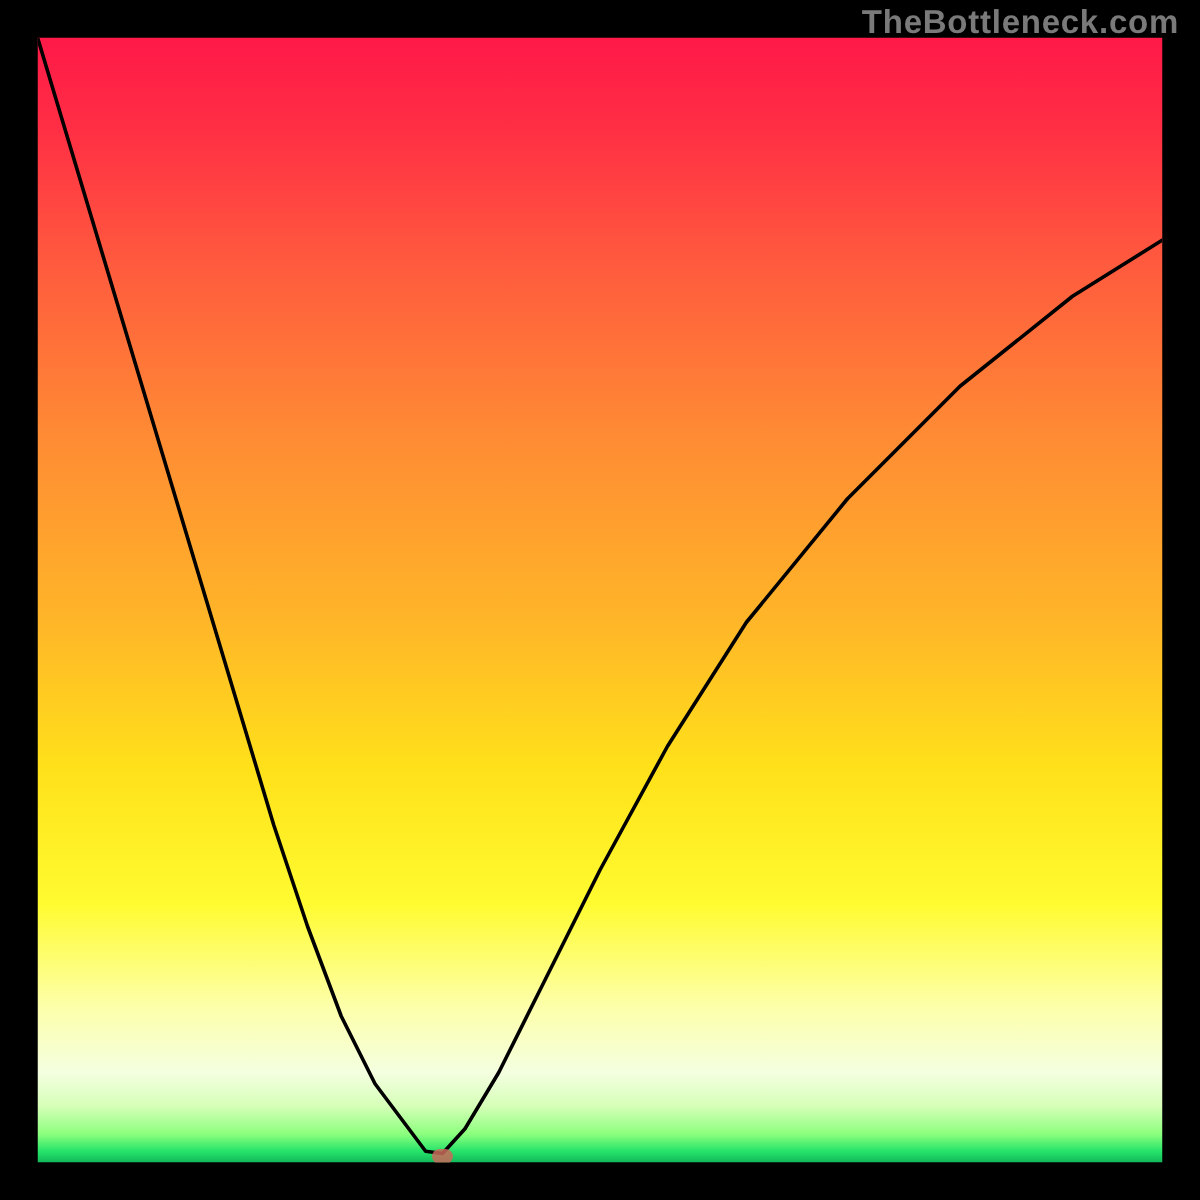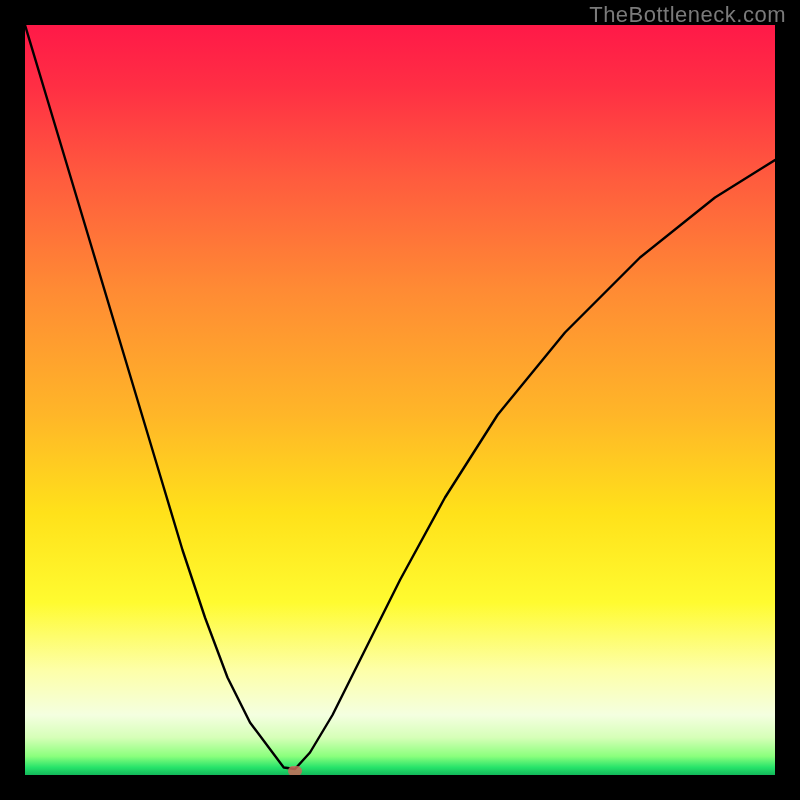--- a/index.html
+++ b/index.html
@@ -9,21 +9,21 @@
     width: 800px;
     height: 800px;
     background: #000;
   }
   .watermark {
     position: absolute;
     top: 2px;
     right: 14px;
     font-family: Arial, Helvetica, sans-serif;
     font-size: 22px;
-    font-weight: 400;
+    font-weight: 700;
     color: #7a7a7a;
     letter-spacing: 0.5px;
   }
   .plot-area {
     position: absolute;
     left: 25px;
     top: 25px;
     width: 750px;
     height: 750px;
     overflow: hidden;

